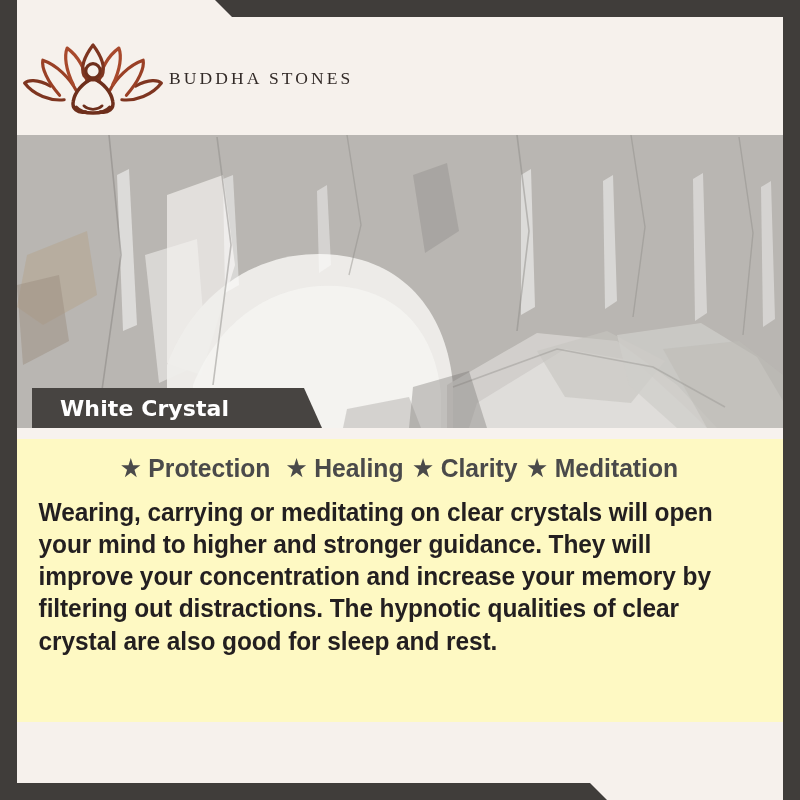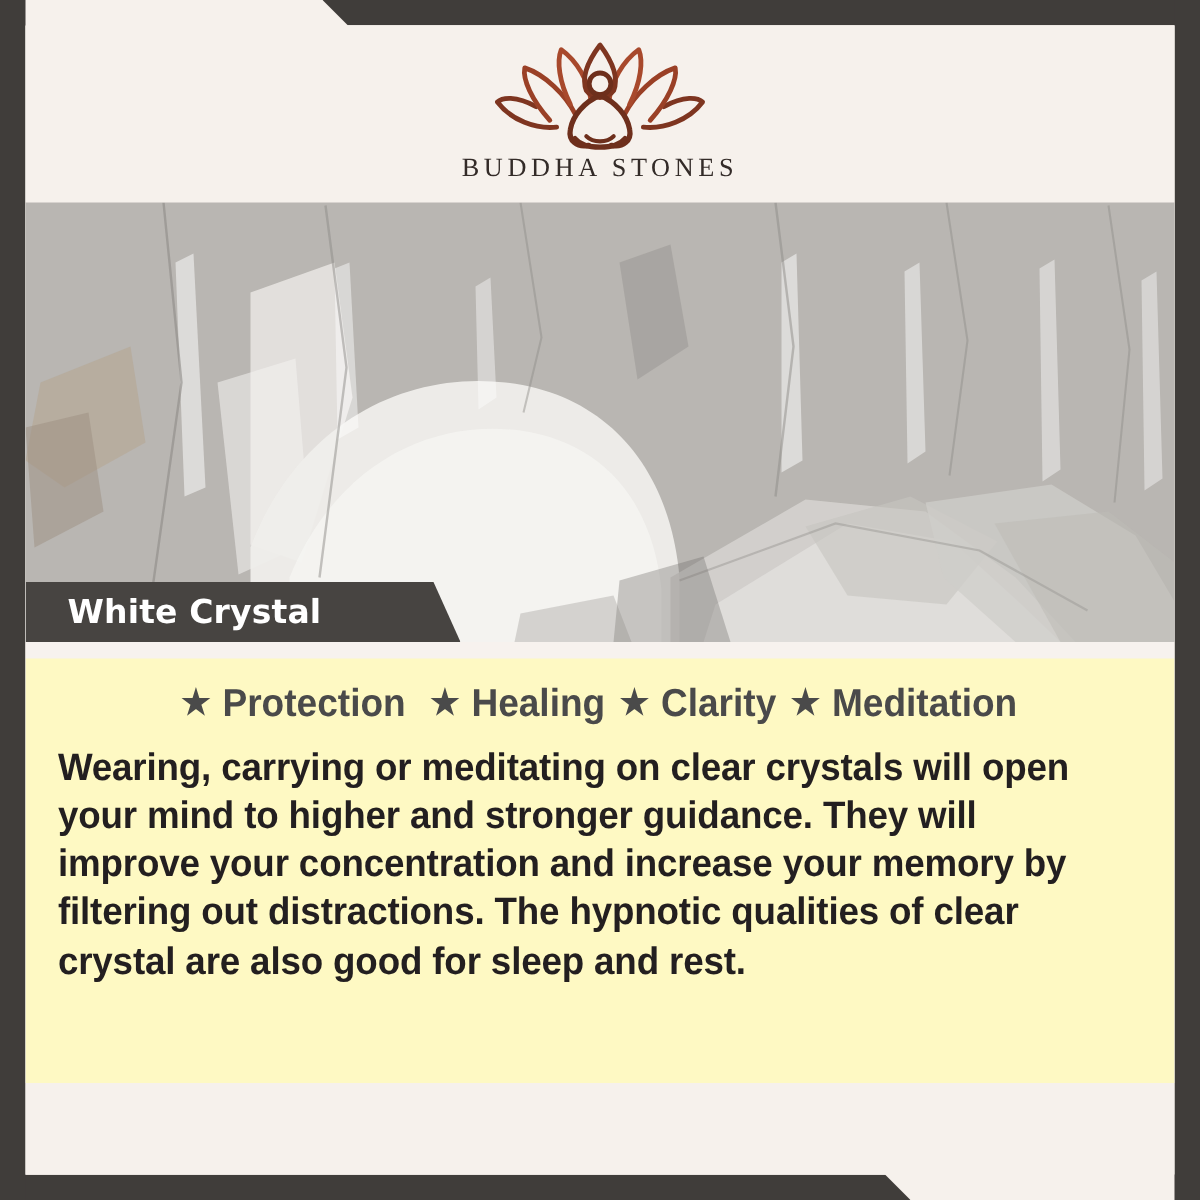--- a/index.html
+++ b/index.html
@@ -70,21 +70,21 @@
     background: #f6f1ec;
     overflow: hidden;
   }
 
   
   .header {
     position: relative;
     height: 118px;
     background: #f6f1ec;
     display: flex;
-    flex-direction: column;
+    flex-direction: row;
     align-items: center;
     justify-content: flex-start;
     padding-top: 8px;
     box-sizing: border-box;
   }
   .logo-mark {
     width: 152px;
     height: 80px;
     display: block;
   }
@@ -136,21 +136,21 @@
     left: 0;
     top: 0;
     width: 100%;
     height: 100%;
     display: block;
   }
 
   
   .name-tag {
     position: absolute;
-    left: 0;
+    left: 15px;
     bottom: 0;
     width: 290px;
     height: 40px;
     background: #474441;
     clip-path: polygon(0 0, 272px 0, 290px 40px, 0 40px);
     display: flex;
     align-items: center;
   }
   .name-tag-text {
     color: #ffffff;

